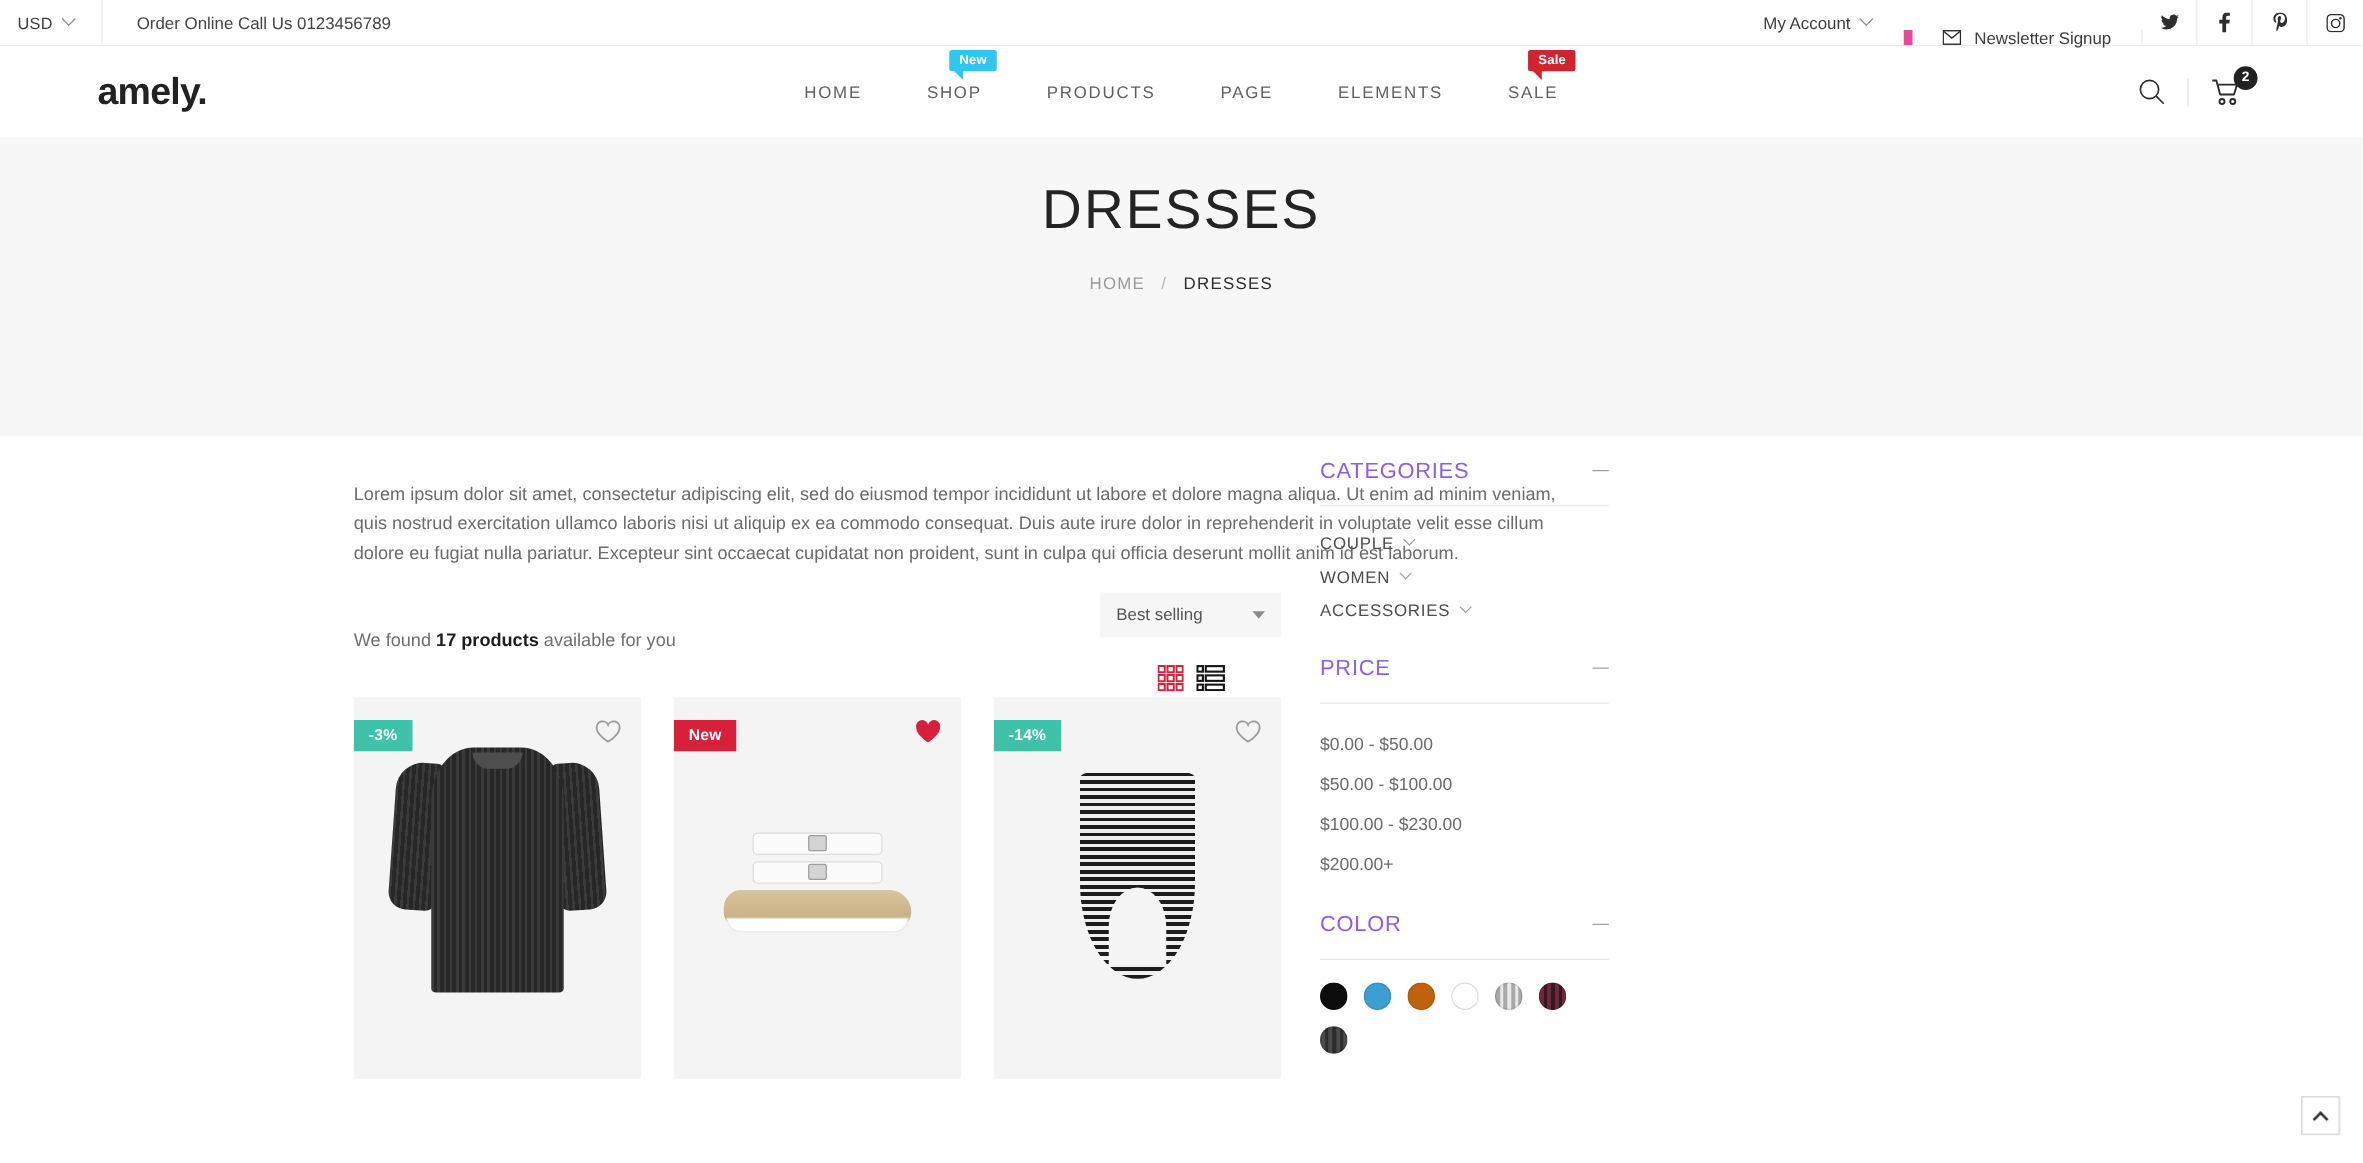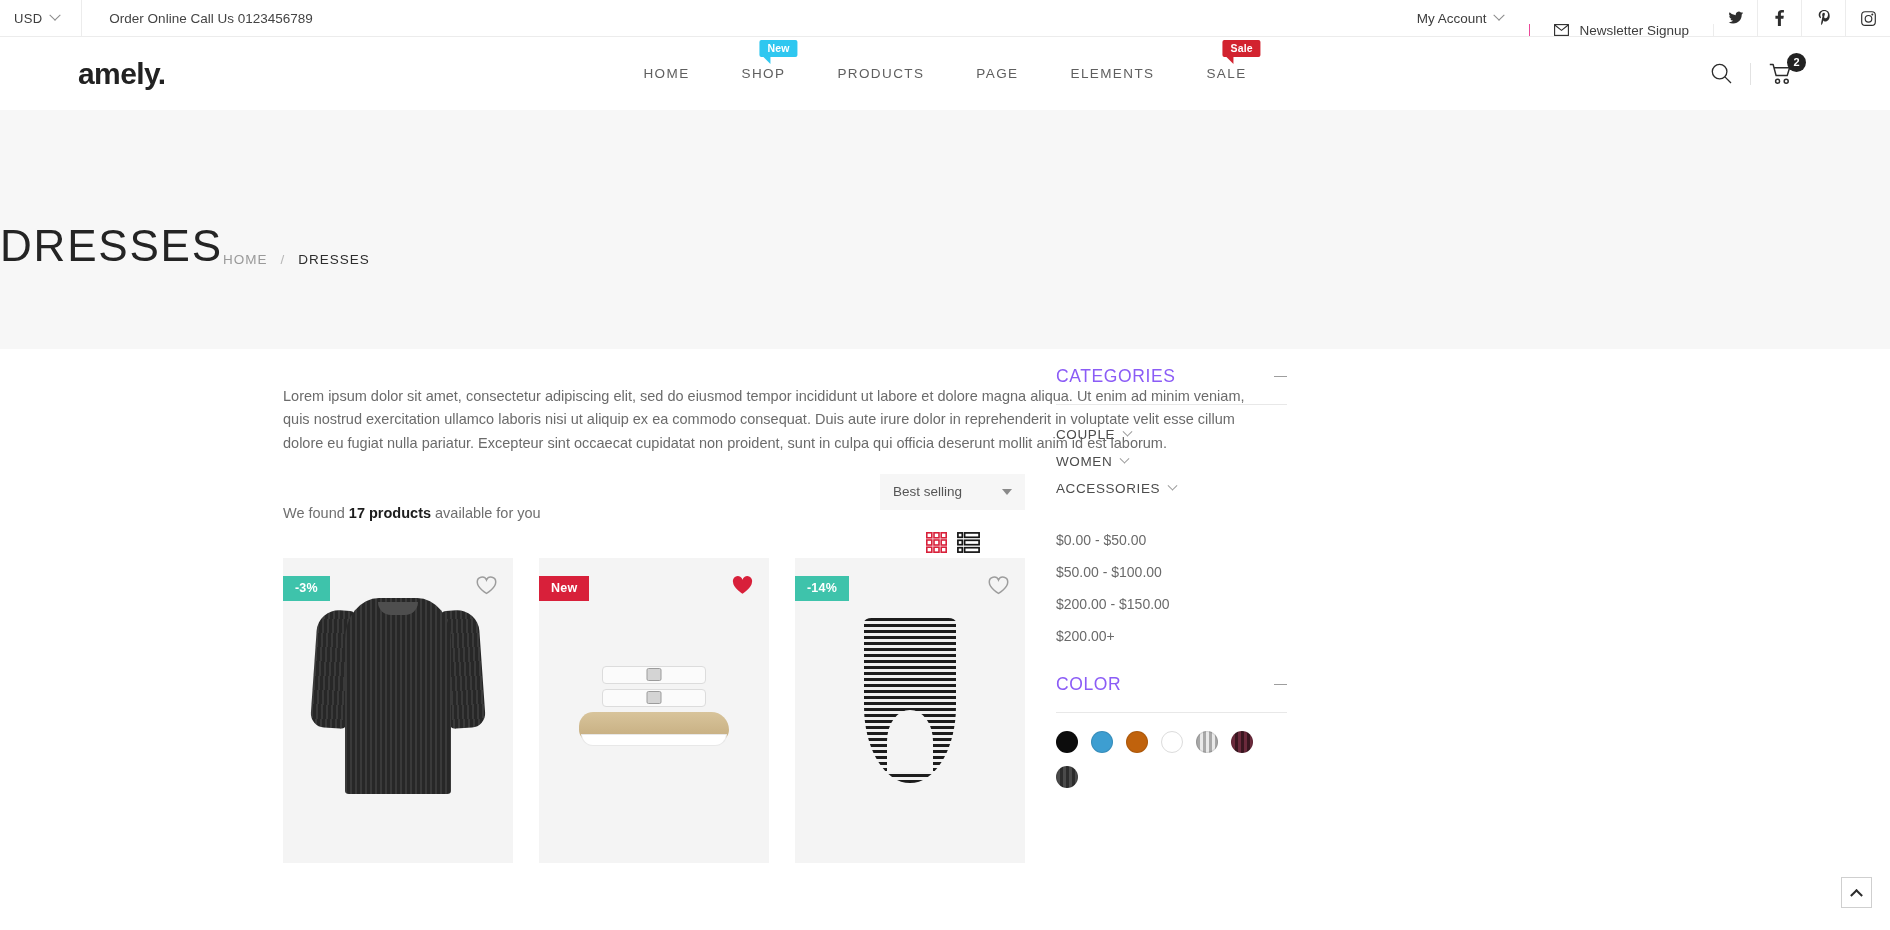--- a/index.html
+++ b/index.html
@@ -46,21 +46,21 @@
   }
   .acct {
     display: flex; align-items: center; gap: 9px;
     padding: 0 26px;
     cursor: pointer;
     font-size: 13.5px; color: #3d3d3d;
   }
   .newsletter {
     display: flex; align-items: center; gap: 10px;
     padding: 0 24px;
-    border-left: 1px solid #ec4899;
+    border-left: 7px solid #ec4899;
     border-right: 1px solid #ececec;
     cursor: pointer;
     font-size: 13.5px; color: #3d3d3d; margin-top: 24px;
   }
   .social {
     display: flex; align-items: center;
     justify-content: center;
     width: 44px;
     border-right: 1px solid #ececec;
     cursor: pointer;
@@ -147,21 +147,21 @@
     background: #222;
     color: #fff;
     font-size: 11px; font-weight: 700;
     display: flex; align-items: center; justify-content: center;
   }
 
   
   .hero {
     height: 239px;
     background: #f7f7f7;
-    display: flex; flex-direction: row;
+    display: flex; flex-direction: column;
     align-items: center;
     padding-top: 33px;
   }
   .hero-title {
     font-size: 44px;
     font-weight: 400;
     letter-spacing: 1.8px;
     color: #242424;
   }
   .crumbs {
@@ -624,24 +624,28 @@
           <span class="mini-chev"></span>
         </div>
         <div class="flt-row">
           <span>ACCESSORIES</span>
           <span class="mini-chev"></span>
         </div>
       </div>
     </section>
 
     <section class="flt">
+      <div class="flt-head">
+        <span class="flt-title">PRICE</span>
+        <span class="minus"></span>
+      </div>
       <div class="flt-body">
         <div class="price-row">$0.00 - $50.00</div>
         <div class="price-row">$50.00 - $100.00</div>
-        <div class="price-row">$200.00 - $150.00</div>
+        <div class="price-row">$100.00 - $230.00</div>
         <div class="price-row">$200.00+</div>
       </div>
     </section>
 
     <section class="flt">
       <div class="flt-head">
         <span class="flt-title">COLOR</span>
         <span class="minus"></span>
       </div>
       <div class="swatches">

